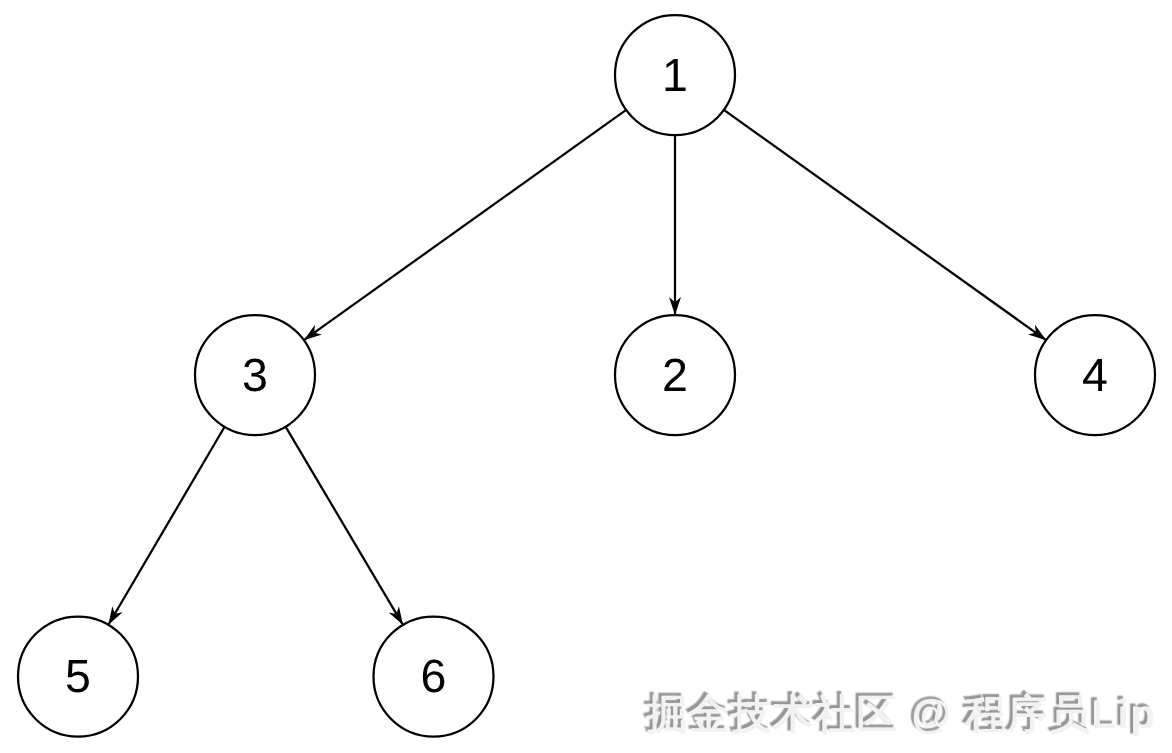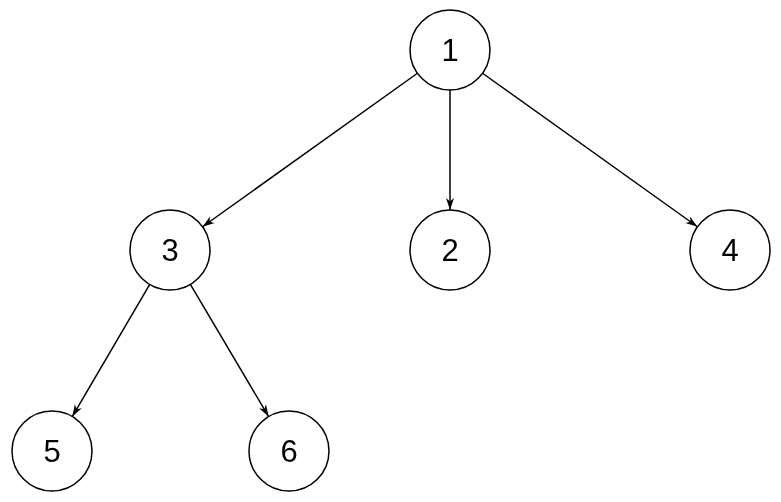--- a/index.html
+++ b/index.html
@@ -73,13 +73,14 @@
       </g>
       <g>
         <circle cx="52" cy="451" r="40" fill="#ffffff" stroke="#000000" stroke-width="1.5"></circle>
         <text x="52" y="451" text-anchor="middle" dominant-baseline="central" class="node-label">5</text>
       </g>
       <g>
         <circle cx="289" cy="451" r="40" fill="#ffffff" stroke="#000000" stroke-width="1.5"></circle>
         <text x="289" y="451" text-anchor="middle" dominant-baseline="central" class="node-label">6</text>
       </g>
     </svg>
+  <div class="watermark">掘金技术社区 @ 程序员Lip</div>
 </div>
 
 </body></html>

